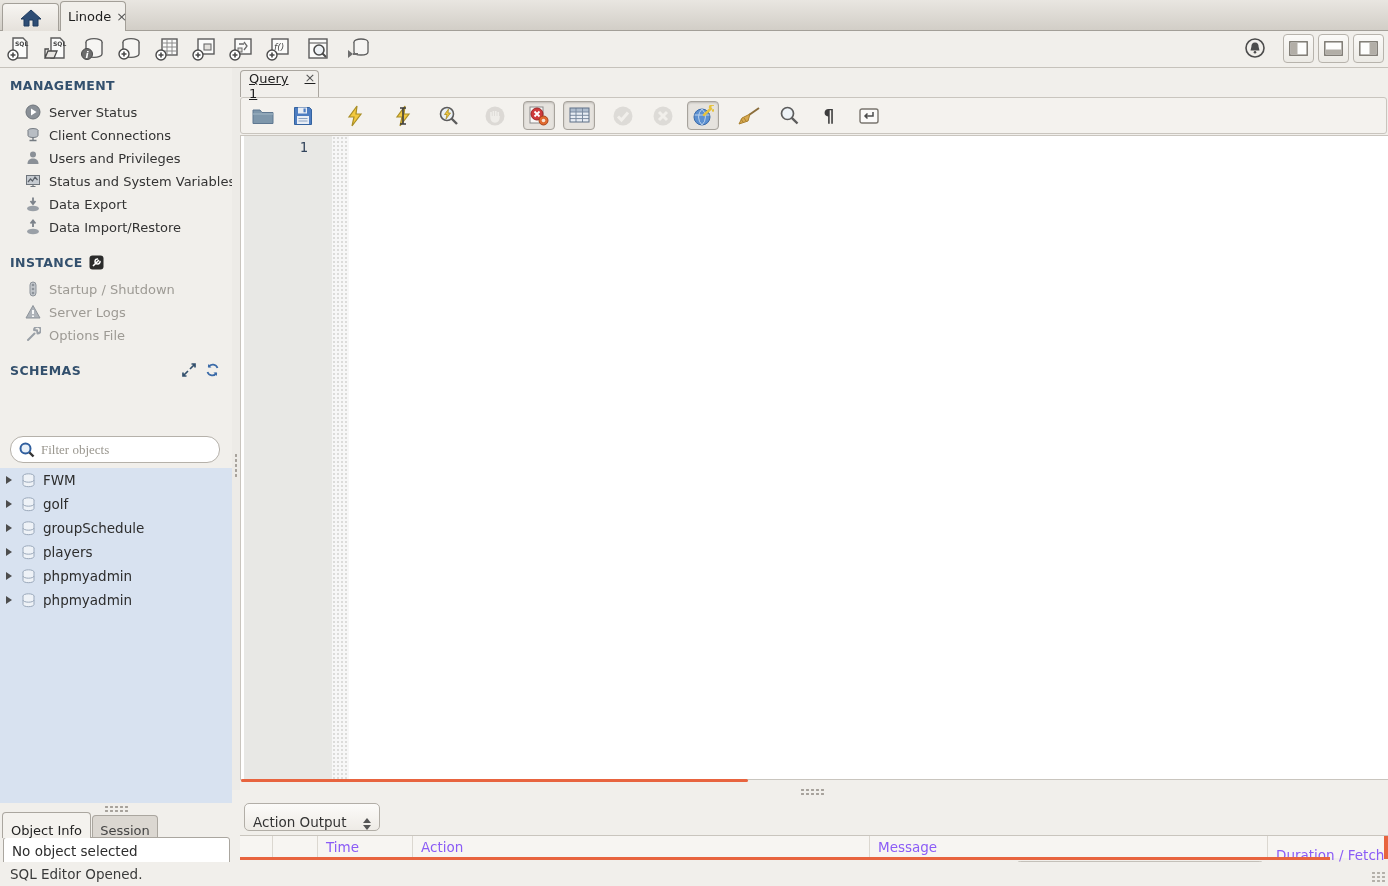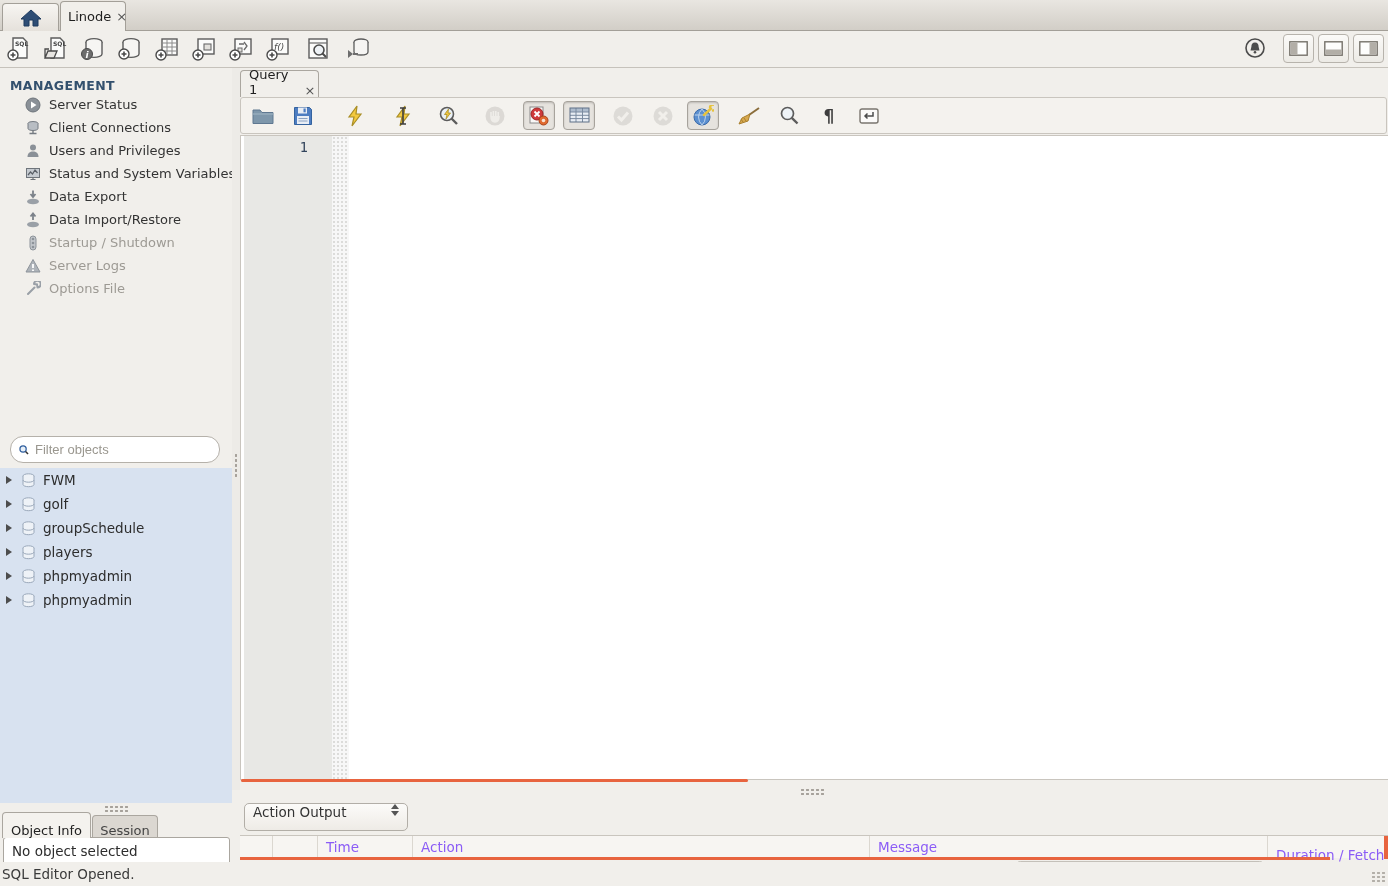--- a/index.html
+++ b/index.html
@@ -25,31 +25,31 @@
   .mt-btn { width:37px; height:33px; display:flex; align-items:center; justify-content:center; }
   .mt-right { position:absolute; right:4px; top:2px; display:flex; align-items:center; gap:4px; }
   .panel-btn { width:31px; height:29px; border:1px solid #b7b3ac; border-radius:4px;
     background:linear-gradient(#fbfaf8,#eceae5); display:flex; align-items:center; justify-content:center; }
   .notify-btn { width:32px; height:30px; display:flex; align-items:center; justify-content:center; margin-right:8px; }
 
   
   .sidebar { position:absolute; left:0; top:68px; width:232px; height:794px; background:#f1efeb; }
   .section-header { display:flex; align-items:center; gap:6px; padding:10px 0 4px 10px;
     font-size:12.5px; font-weight:bold; color:#33506d; letter-spacing:.4px; }
-  .side-item { display:flex; align-items:flex-start; gap:8px; height:23px; padding-left:24px;
+  .side-item { display:flex; align-items:flex-end; gap:8px; height:23px; padding-left:24px;
     font-size:13px; color:#333; white-space:nowrap; overflow:hidden; }
   .side-item.disabled { color:#9d9a94; }
   .side-item .ic { width:17px; height:16px; flex:0 0 17px; display:flex; align-items:center; justify-content:center; }
   .schemas-header { position:relative; }
   .schemas-tools { position:absolute; right:12px; top:10px; display:flex; gap:9px; }
 
   .filter-box { position:absolute; left:10px; top:368px; width:210px; height:27px;
     background:#fff; border:1px solid #b5b1aa; border-radius:13px; display:flex; align-items:center; padding:0 8px; gap:6px; }
   .filter-box input { border:none; outline:none; flex:1; font-size:13px; color:#333;
-    font-family:Liberation Sans, sans-serif; background:transparent; }
+    font-family:Liberation Serif, serif; background:transparent; }
   .filter-box input::placeholder { color:#9a978f; }
 
   .schema-tree { position:absolute; left:0; top:400px; width:232px; height:335px; background:#d8e2f0; }
   .tree-row { display:flex; align-items:center; height:24px; padding-left:6px; gap:7px;
     font-size:13.5px; color:#2d2d2d; }
   .tree-caret { width:0; height:0; border-left:6px solid #4d4d4d; border-top:4.5px solid transparent;
     border-bottom:4.5px solid transparent; margin-right:2px; }
 
   
   .side-grip { position:absolute; left:104px; top:737px; width:24px; height:7px;
@@ -65,21 +65,21 @@
 
   
   .vsplit { position:absolute; left:232px; top:68px; width:8px; height:722px; background:#edebe7; }
   .vsplit .dots { position:absolute; left:2px; top:385px; width:4px; height:26px;
     background-image:radial-gradient(circle,#a6a19a 1.1px,transparent 1.4px); background-size:4px 5px; }
 
   
   .main { position:absolute; left:240px; top:68px; width:1148px; height:794px; }
   .qtab { position:absolute; left:0; top:2px; width:79px; height:27px; background:#f1efeb;
     border:1px solid #aaa69f; border-bottom:none; border-radius:4px 4px 0 0;
-    display:flex; align-items:flex-end; padding:0 8px; gap:16px; font-size:13px; color:#1f1f1f; z-index:2; }
+    display:flex; align-items:flex-start; padding:0 8px; gap:16px; font-size:13px; color:#1f1f1f; z-index:2;text-decoration:underline; }
   .ed-toolbar { position:absolute; left:0; top:29px; width:1147px; height:37px;
     background:#f4f2ee; border:1px solid #c9c5be; border-radius:3px;
     display:flex; align-items:center; padding-left:6px; }
   .tbtn { width:32px; height:29px; display:flex; align-items:center; justify-content:center;
     margin-right:2px; border:1px solid transparent; }
   .tbtn.pressed { background:#e6e3de; border:1px solid #a7a39c; border-radius:4px;
     box-shadow:inset 0 1px 2px rgba(0,0,0,.18); }
   .tbtn.disabled { opacity:.4; }
   .tsp { width:6px; }
 
@@ -92,41 +92,41 @@
     font-family:"DejaVu Sans Mono","Liberation Mono",monospace; font-size:13.5px; color:#32445c; }
   .ed-canvas { position:absolute; left:108px; top:0; right:0; bottom:0; background:#fff; }
 
   .orange-hscroll { position:absolute; left:1px; top:711px; width:507px; height:3px;
     border-radius:2px; }
   .hsplit { position:absolute; left:0; top:716px; width:1148px; height:15px; }
   .hsplit .dots { position:absolute; left:560px; top:4px; width:24px; height:7px;
     background-image:radial-gradient(circle,#a6a19a 1.1px,transparent 1.4px); background-size:5px 4px; }
 
   
-  .out-select { position:absolute; left:4px; top:735px; width:164px; height:28px;
+  .out-select { position:absolute; left:4px; top:735px; width:136px; height:28px;
     background:linear-gradient(#fcfbf9,#eeebe6); border:1px solid #b2aea7; border-radius:5px;
-    display:flex; align-items:flex-start; padding:0 8px; font-size:13.5px; color:#333; }
+    display:flex; align-items:flex-end; padding:0 8px; font-size:13.5px; color:#333; }
   .out-select .spin { margin-left:auto; display:flex; flex-direction:column; gap:2px; align-items:center; }
   .spin i { width:0; height:0; border-left:4px solid transparent; border-right:4px solid transparent; }
   .spin .up { border-bottom:5px solid #555; }
   .spin .dn { border-top:5px solid #555; }
 
   .out-header { position:absolute; left:0; top:767px; width:1148px; height:23px;
     background:#f7f5f2; border-top:1px solid #c9c5be; display:flex; }
   .oh-cell { height:100%; border-right:1px solid #dbd7d0; display:flex; align-items:center;
     padding-left:8px; font-size:13.5px; color:#8b5cf6; white-space:nowrap; overflow:hidden; }
   .orange-under { position:absolute; left:0; top:789px; width:1090px; height:3px; }
   .orange-vthumb { position:absolute; right:0; top:768px; width:4px; height:23px; }
 
   .out-hscroll-pill { position:absolute; left:775px; top:793px; width:250px; height:11px;
     background:#dbd8d2; border:1px solid #c4c0b9; border-radius:6px; }
 
   
   .statusbar { position:absolute; left:0; top:862px; width:100%; height:24px; background:#f1efeb;
-    display:flex; align-items:center; padding-left:2px; font-size:13.5px; color:#3a3a3a; }
+    display:flex; align-items:center; padding-left:10px; font-size:13.5px; color:#3a3a3a; }
   .resize-grip { position:absolute; right:2px; bottom:2px; width:15px; height:13px;
     background-image:radial-gradient(circle,#b3afa8 1.1px,transparent 1.4px); background-size:5px 4px; }
 
   svg { display:block; }
 </style>
 </head>
 <body>
 
 <div class="window">
 
@@ -308,20 +308,27 @@
     <div class="side-item">
       <span class="ic">
         <svg width="16" height="16" viewBox="0 0 16 16">
             <path d="M8 8 v-6 M5.5 4.5 L8 1.5 L10.5 4.5" stroke="#7c828a" stroke-width="1.8" fill="none"></path>
             <ellipse cx="8" cy="12.5" rx="6" ry="2.8" fill="#9aa0a7"></ellipse>
           </svg>
       </span>
       <span>Data Import/Restore</span>
     </div>
 
+    <div class="section-header" style="padding-top:20px">
+      <span>INSTANCE</span>
+      <svg width="15" height="15" viewBox="0 0 15 15">
+        <rect x="0.5" y="0.5" width="14" height="14" rx="3" fill="#2b2b2b"></rect>
+        <path d="M4 11 L10 5 M9 4 a2.5 2.5 0 1 0 2 2" stroke="#fff" stroke-width="1.6" fill="none"></path>
+      </svg>
+    </div>
     <div class="side-item disabled">
       <span class="ic">
         <svg width="16" height="16" viewBox="0 0 16 16">
             <rect x="5" y="1" width="6" height="14" rx="3" fill="#c2c6cb" stroke="#8d939a"></rect>
             <circle cx="8" cy="4" r="1.3" fill="#8d939a"></circle>
             <circle cx="8" cy="8" r="1.3" fill="#8d939a"></circle>
             <circle cx="8" cy="12" r="1.3" fill="#8d939a"></circle>
           </svg>
       </span>
       <span>Startup / Shutdown</span>
@@ -337,20 +344,32 @@
     </div>
     <div class="side-item disabled">
       <span class="ic">
         <svg width="16" height="16" viewBox="0 0 16 16">
             <path d="M3 13 L9.5 6.5 M9 3 a3.4 3.4 0 1 1 3.5 3.5 M9 3 l3 .4 .5 3" stroke="#9aa0a7" stroke-width="2" fill="none" stroke-linecap="round"></path>
           </svg>
       </span>
       <span>Options File</span>
     </div>
 
+    <div class="section-header schemas-header" style="padding-top:20px">
+      <span>SCHEMAS</span>
+      <span class="schemas-tools" style="top:20px">
+        <svg width="14" height="14" viewBox="0 0 14 14">
+          <path d="M8 6 L13 1 M9.5 1 H13 V4.5 M6 8 L1 13 M1 9.5 V13 H4.5" stroke="#33506d" stroke-width="1.7" fill="none"></path>
+        </svg>
+        <svg width="15" height="14" viewBox="0 0 15 14">
+          <path d="M12.5 5 a5 5 0 0 0 -9 -1 M2.5 9 a5 5 0 0 0 9 1" stroke="#3b6ba8" stroke-width="1.8" fill="none"></path>
+          <path d="M3 1 v3.5 h3.5 M12 13 v-3.5 h-3.5" fill="#3b6ba8" stroke="none"></path>
+        </svg>
+      </span>
+    </div>
 
     <div class="filter-box">
       <svg width="16" height="16" viewBox="0 0 16 16">
         <circle cx="6.5" cy="6.5" r="5" fill="#e8f0f8" stroke="#2f5e9e" stroke-width="2"></circle>
         <path d="M10.5 10.5 L14.5 14.5" stroke="#333" stroke-width="2.4"></path>
       </svg>
       <input type="text" placeholder="Filter objects" style="">
     </div>
 
     <div class="schema-tree" style="background: rgb(216, 226, 240);">

